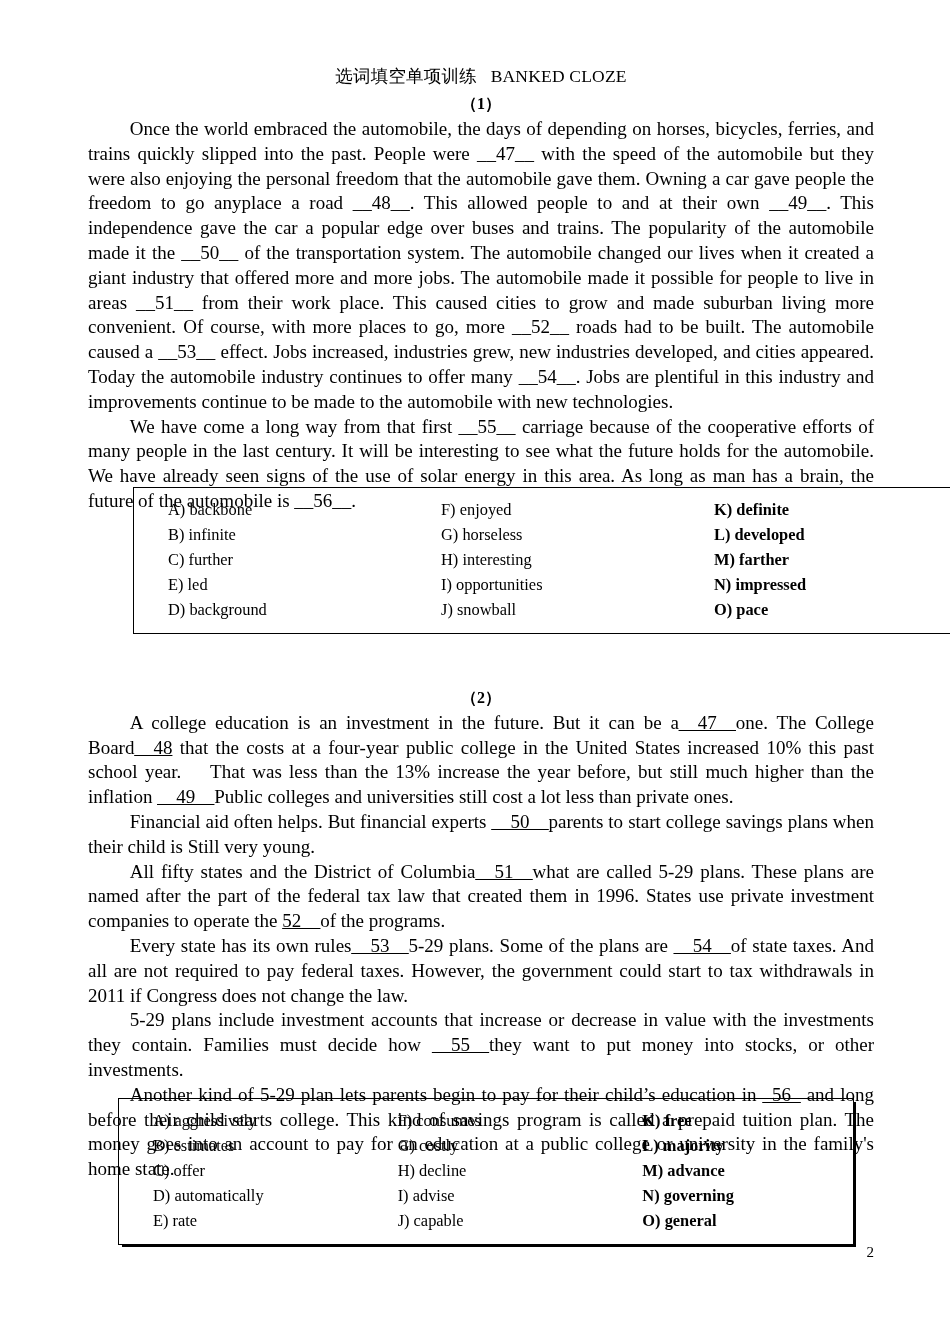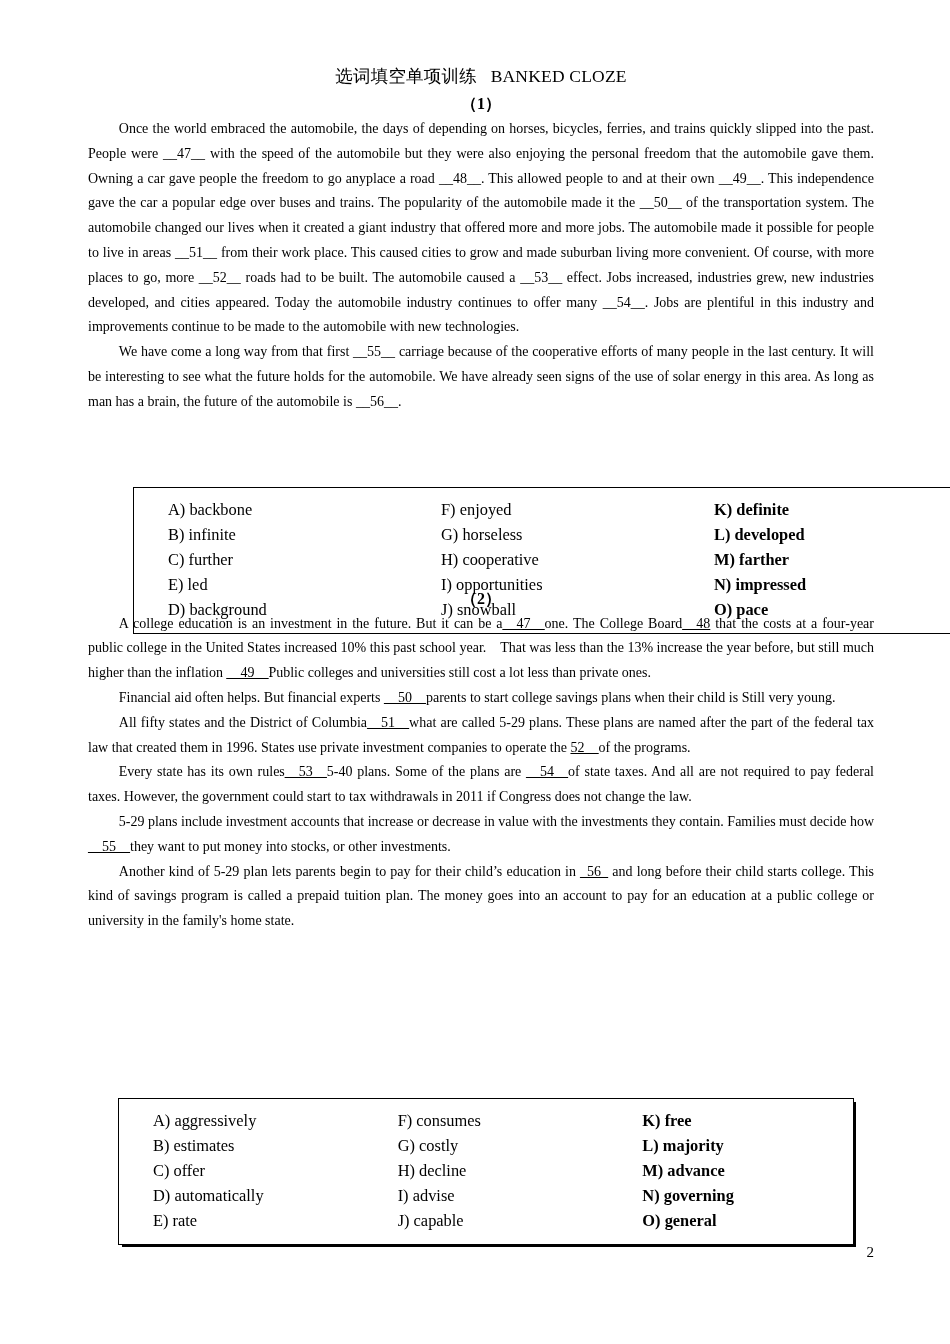--- a/index.html
+++ b/index.html
@@ -47,21 +47,21 @@
   .section-label b { font-weight: bold; }
   .section-label-2 {
     text-align: center;
     font-size: 16px;
     margin-top: 26px;
     margin-bottom: 2px;
   }
 
   
   p.para {
-    font-size: 14px;
+    font-size: 19px;
     line-height: 24.8px;
     text-align: justify;
     text-justify: inter-word;
     margin: 0;
     text-indent: 2.2em;
     hyphens: none;
   }
 
   
   .blk { white-space: nowrap; }
@@ -142,21 +142,21 @@
 
     <p class="para">
       <span>Financial aid often helps. But financial experts </span><span class="ublk">__50__</span><span>parents to start college savings plans when their child is Still very young.</span>
     </p>
 
     <p class="para">
       <span>All fifty states and the District of Columbia</span><span class="ublk">__51__</span><span>what are called 5-29 plans. These plans are named after the part of the federal tax law that created them in 1996. States use private investment companies to operate the </span><span class="ublk">52__</span><span>of the programs.</span>
     </p>
 
     <p class="para">
-      <span>Every state has its own rules</span><span class="ublk">__53__</span><span>5-40 plans. Some of the plans are </span><span class="ublk">__54__</span><span>of state taxes. And all are not required to pay federal taxes. However, the government could start to tax withdrawals in 2011 if Congress does not change the law.</span>
+      <span>Every state has its own rules</span><span class="ublk">__53__</span><span>5-29 plans. Some of the plans are </span><span class="ublk">__54__</span><span>of state taxes. And all are not required to pay federal taxes. However, the government could start to tax withdrawals in 2011 if Congress does not change the law.</span>
     </p>
 
     <p class="para">
       <span>5-29 plans include investment accounts that increase or decrease in value with the investments they contain. Families must decide how </span><span class="ublk">__55__</span><span>they want to put money into stocks, or other investments.</span>
     </p>
 
     <p class="para">
       <span>Another kind of 5-29 plan lets parents begin to pay for their child’s education in </span><span class="ublk">_56_</span><span> and long before their child starts college. This kind of savings program is called a prepaid tuition plan. The money goes into an account to pay for an education at a public college or university in the family's home state.</span>
     </p>
 
@@ -168,21 +168,21 @@
       <div class="wb-col wb-col-1">
         <div class="wb-item">A) backbone</div>
         <div class="wb-item">B) infinite</div>
         <div class="wb-item">C) further</div>
         <div class="wb-item">E) led</div>
         <div class="wb-item">D) background</div>
       </div>
       <div class="wb-col wb-col-2">
         <div class="wb-item">F) enjoyed</div>
         <div class="wb-item">G) horseless</div>
-        <div class="wb-item">H) cooperative</div>
+        <div class="wb-item">H) interesting</div>
         <div class="wb-item">I) opportunities</div>
         <div class="wb-item">J) snowball</div>
       </div>
       <div class="wb-col wb-col-3">
         <div class="wb-item">K) definite</div>
         <div class="wb-item">L) developed</div>
         <div class="wb-item">M) farther</div>
         <div class="wb-item">N) impressed</div>
         <div class="wb-item">O) pace</div>
       </div>

